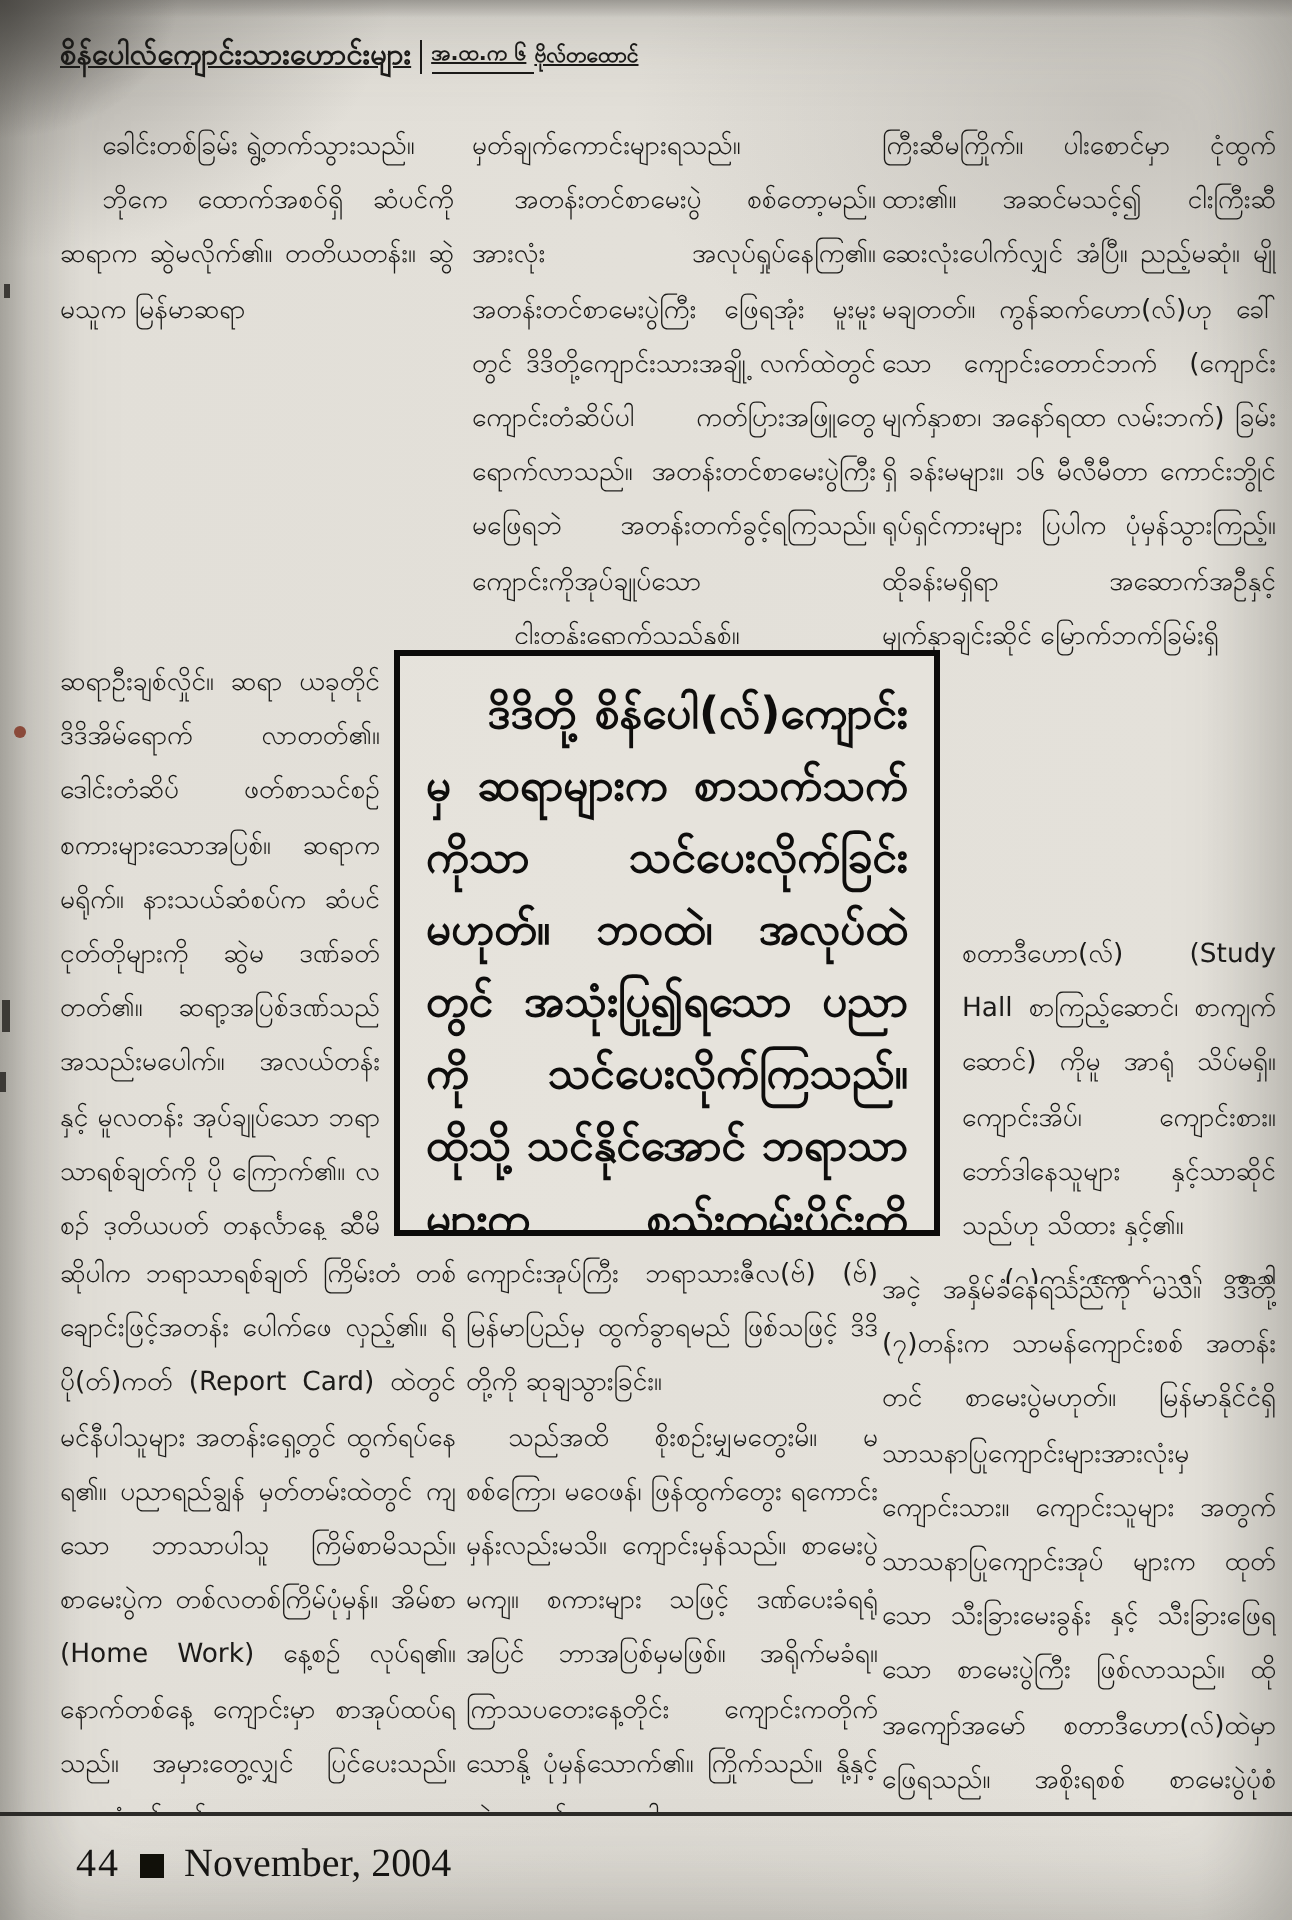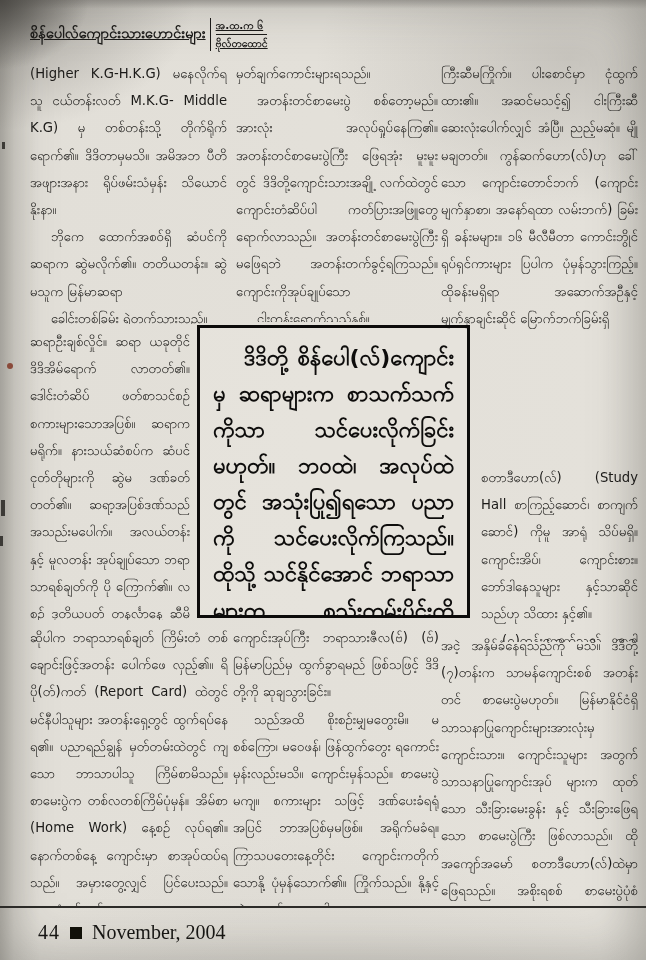--- a/index.html
+++ b/index.html
@@ -27,21 +27,21 @@
     position: absolute; left: 0; top: 0; width: 100%; height: 9px;
     background: linear-gradient(180deg, rgba(120,117,112,0.55), rgba(120,117,112,0));
   }
   .speck { position: absolute; background: #3c3a36; }
   .speck.red { background: #8a4a3a; border-radius: 50%; }
 
   
   .header { position: absolute; left: 30px; top: 18px; display: flex; align-items: center; text-decoration: underline; }
   .header-title { font-size: 14.5px; font-weight: bold; letter-spacing: 0.2px; white-space: nowrap; }
   .header-frac {
-    display: inline-flex; flex-direction: column; align-items: flex-start;
+    display: inline-flex; align-items: flex-start;
     border-left: 1.6px solid #1b1a18; margin-left: 4px; padding-left: 5px;
     font-size: 10.5px; font-weight: bold; line-height: 1.45;
   }
   .header-frac .top { border-bottom: 1.6px solid #1b1a18; padding: 0 4px 1px 0; }
   .header-frac .bottom { padding-top: 1px; }
 
   
   .seg {
     position: absolute; overflow: hidden;
     font-size: 13.2px; line-height: 2.06; text-align: justify;
@@ -91,23 +91,22 @@
 
   <div class="header">
     <span class="header-title">စိန်ပေါလ်ကျောင်းသားဟောင်းများ</span>
     <span class="header-frac">
       <span class="top">အ.ထ.က ၆</span>
       <span class="bottom">ဗိုလ်တထောင်</span>
     </span>
   </div>
 
   <div class="seg" style="left:30px; top:60px; width:197px; height:264px;">
-    <p>(Higher K.G-H.K.G) မနေလိုက်ရ သူ ငယ်တန်းလတ် M.K.G- Middle K.G) မှ တစ်တန်းသို့ တိုက်ရိုက် ရောက်၏။ ဒိဒိတာမှမသိ။ အမိအဘ ပီတိ အဖျားအနား ရိုပ်ဖမ်းသံမှန်း သိယောင်နိုးနာ။</p>
+    <p class="indent">ခေါင်းတစ်ခြမ်း ရွဲ့တက်သွားသည်။</p>
     <p class="indent">ဘိုကေ ထောက်အစဝ်ရှိ ဆံပင်ကို ဆရာက ဆွဲမလိုက်၏။ တတိယတန်း။ ဆွဲမသူက မြန်မာဆရာ</p>
-    <p class="indent">ခေါင်းတစ်ခြမ်း ရွဲ့တက်သွားသည်။</p>
   </div>
   <div class="seg" style="left:30px; top:328px; width:160px; height:292px;">
     <p>ဆရာဦးချစ်လှိုင်။ ဆရာ ယခုတိုင် ဒိဒိအိမ်ရောက် လာတတ်၏။ ဒေါင်းတံဆိပ် ဖတ်စာသင်စဉ် စကားများသောအပြစ်။ ဆရာက မရိုက်။ နားသယ်ဆံစပ်က ဆံပင်ငုတ်တိုများကို ဆွဲမ ဒဏ်ခတ်တတ်၏။ ဆရာ့အပြစ်ဒဏ်သည် အသည်းမပေါက်။ အလယ်တန်းနှင့် မူလတန်း အုပ်ချုပ်သော ဘရာသာရစ်ချတ်ကို ပို ကြောက်၏။ လစဉ် ဒုတိယပတ် တနင်္လာနေ့ ဆီမိတာ ဘရာသာရစ်ချတ်ကြီး</p>
   </div>
   <div class="seg" style="left:30px; top:624px; width:198px; height:282px;">
     <p>ဆိုပါက ဘရာသာရစ်ချတ် ကြိမ်းတံ တစ်ချောင်းဖြင့်အတန်း ပေါက်ဖေ လှည့်၏။ ရိပို(တ်)ကတ် (Report Card) ထဲတွင် မင်နီပါသူများ အတန်းရှေ့တွင် ထွက်ရပ်နေရ၏။ ပညာရည်ချွန် မှတ်တမ်းထဲတွင် ကျသော ဘာသာပါသူ ကြိမ်စာမိသည်။ စာမေးပွဲက တစ်လတစ်ကြိမ်ပုံမှန်။ အိမ်စာ (Home Work) နေ့စဉ် လုပ်ရ၏။ နောက်တစ်နေ့ ကျောင်းမှာ စာအုပ်ထပ်ရသည်။ အမှားတွေ့လျှင် ပြင်ပေးသည်။ အားလုံးမှန်လျှင်</p>
   </div>
 
   <div class="seg" style="left:236px; top:60px; width:202px; height:262px;">
     <p>မှတ်ချက်ကောင်းများရသည်။</p>

